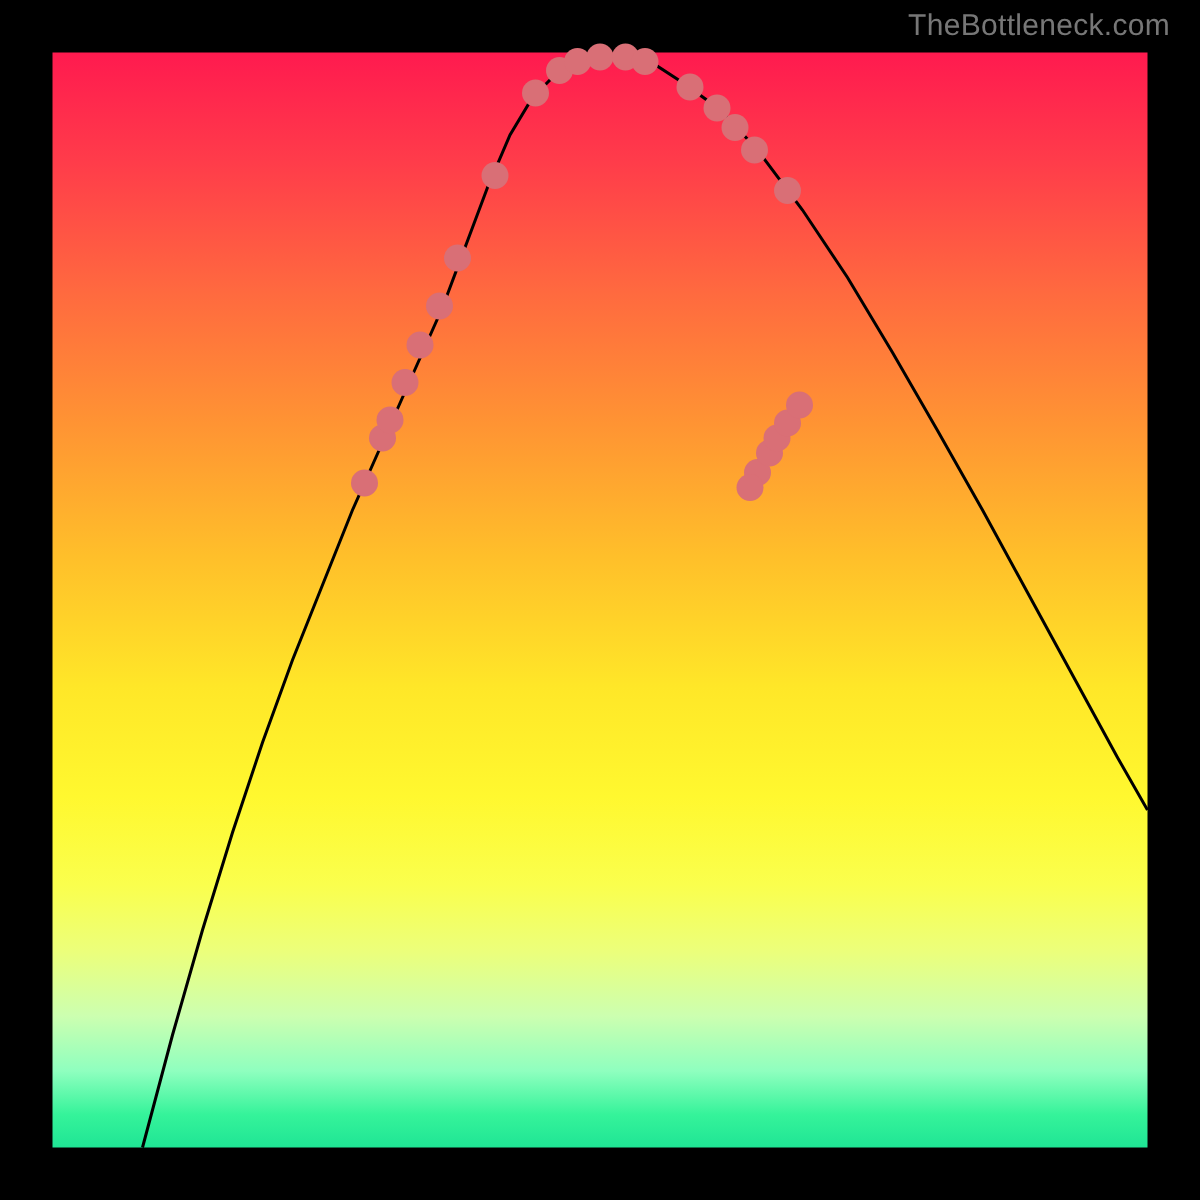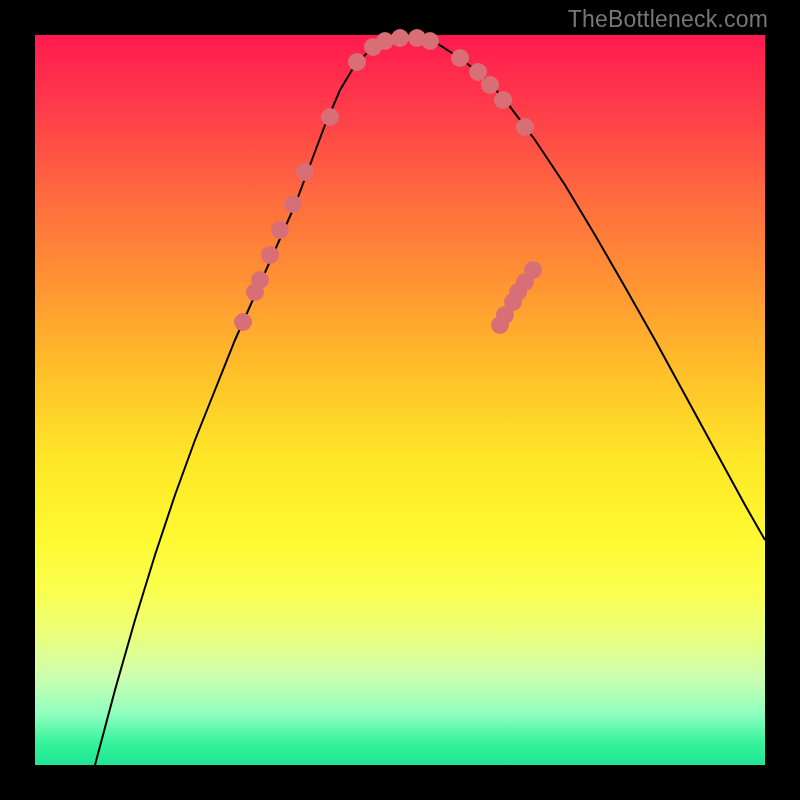--- a/index.html
+++ b/index.html
@@ -37,23 +37,23 @@
       #ecff7a 82%,
       #ccffb0 88%,
       #8fffbf 93%,
       #35f39a 97%,
       #1fe595 100%
     );
   }
   .watermark {
     position: absolute;
     top: 6px;
-    right: 32px;
+    right: 20px;
     color: #777;
-    font-size: 23px;
+    font-size: 20px;
     font-weight: 500;
     letter-spacing: 0.2px;
     user-select: none;
   }
   svg.curve {
     position: absolute;
     left: 0;
     top: 0;
     width: 730px;
     height: 730px;

